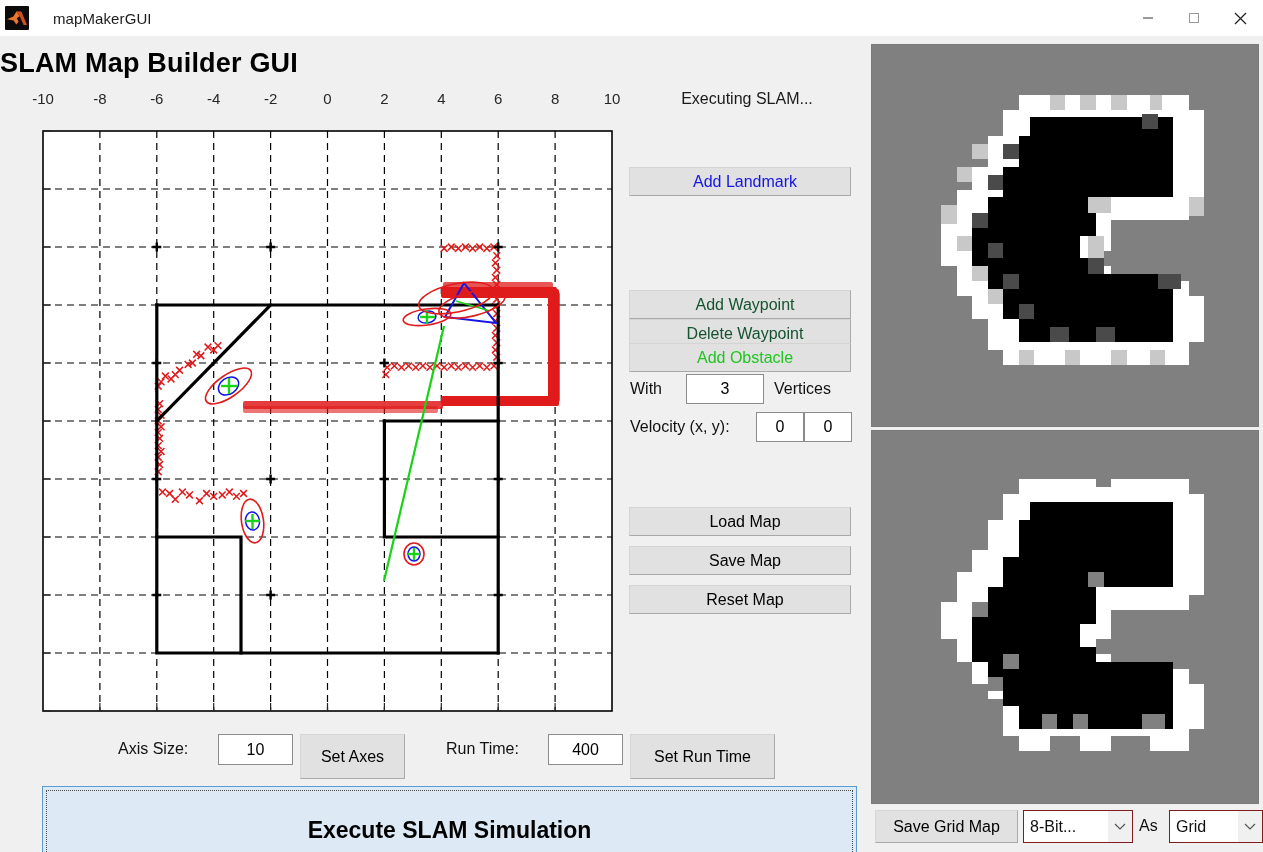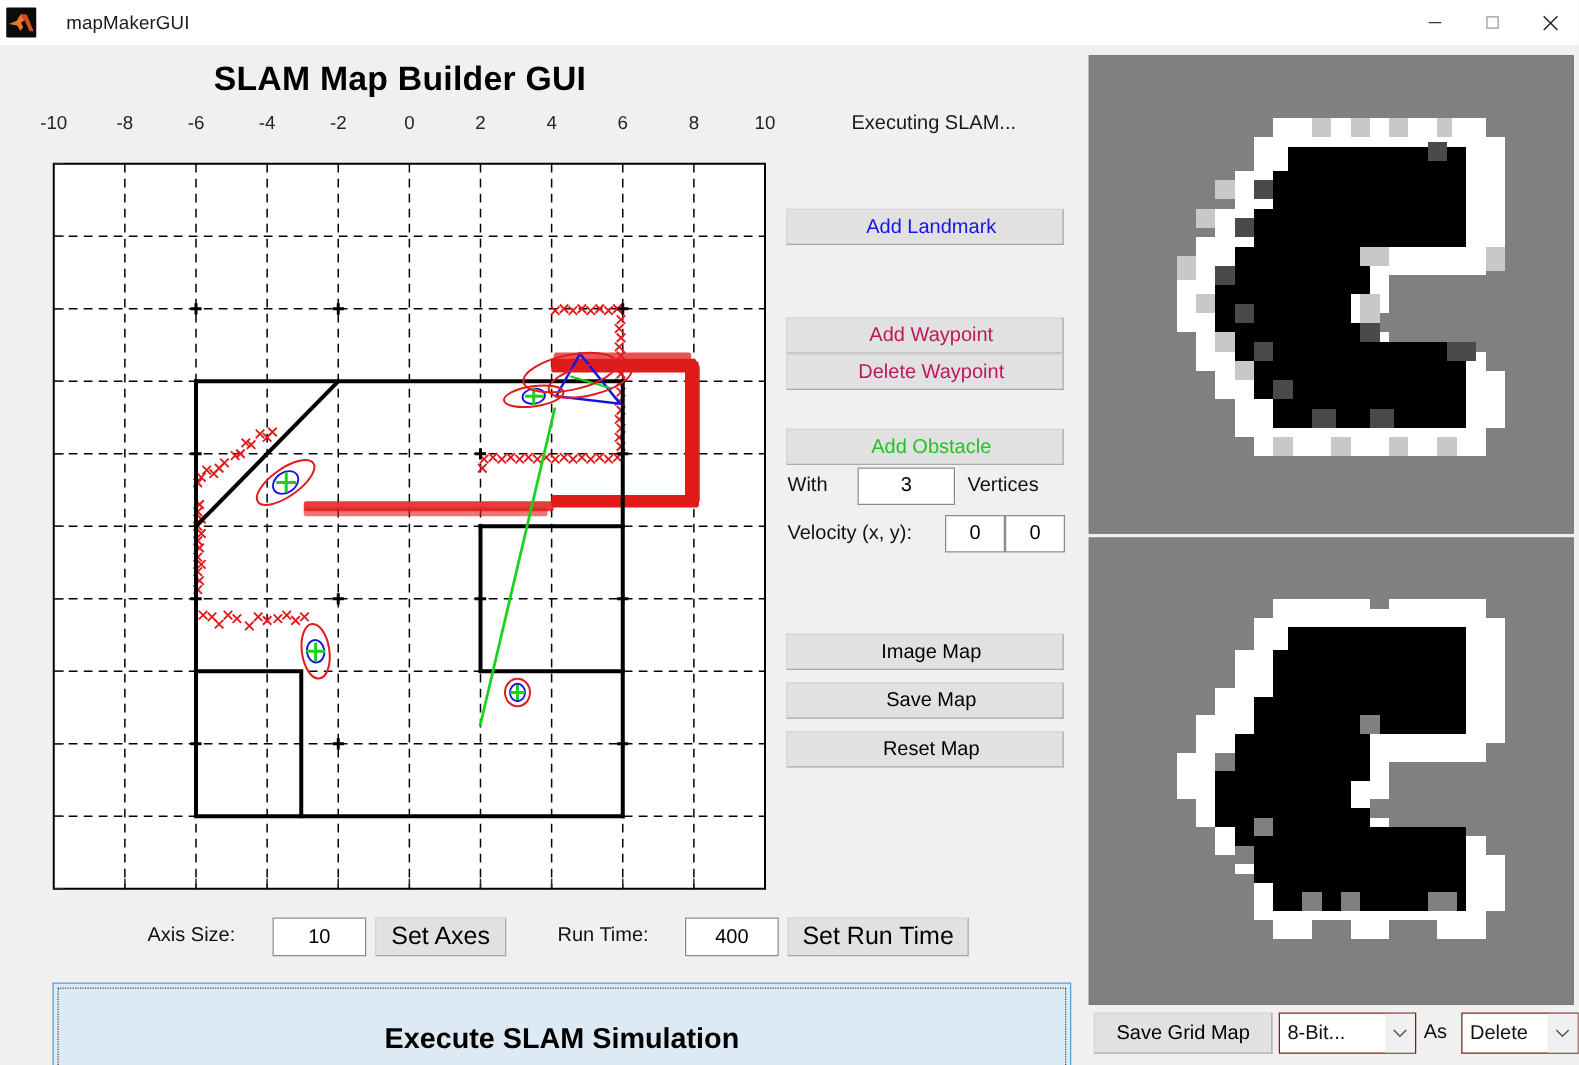--- a/index.html
+++ b/index.html
@@ -30,21 +30,21 @@
   
   .body{
     position:absolute;left:0;top:36px;width:1263px;height:816px;
     background:#f0f0f0;
   }
 
   
   .leftpanel{position:absolute;left:0;top:0;width:866px;height:816px;background:#f0f0f0;}
 
   .gui-title{
-    position:absolute;left:0;top:12px;width:640px;text-align:center;
+    position:absolute;left:0;top:12px;width:640px;text-align:left;
     font-size:27px;font-weight:bold;color:#000;letter-spacing:.2px;
   }
 
   
   .plotwrap{position:absolute;left:0px;top:50px;width:630px;height:640px;padding-left:46px;}
   .xtick{
     position:absolute;top:4px;text-align:center;width:40px;
     font-size:15px;color:#262626;transform:translateX(-50%);
   }
   .axesvg{position:absolute;left:0;top:0;}
@@ -56,41 +56,41 @@
     font-size:16px;color:#1a1a1a;
   }
   .mbtn{
     position:absolute;left:1px;width:222px;height:29px;
     background:#e1e1e1;border:1px solid #a9a9a9;
     border-top-color:#d4d4d4;border-left-color:#d4d4d4;
     font-size:16px;color:#000;display:flex;align-items:center;justify-content:center;
     box-sizing:border-box;cursor:default;padding-left:10px;
   }
   .mbtn.blue{color:#1414e6;}
-  .mbtn.red{color:#be185d;}
+  .mbtn.red{color:#14532d;margin-top:36px;}
   .mbtn.green{color:#1fc41f;}
 
   .rowlbl{position:absolute;font-size:16px;color:#111;}
   .tfield{
     position:absolute;background:#fff;border:1px solid #8c8c8c;
     font-size:16px;color:#000;display:flex;align-items:center;justify-content:center;
     box-sizing:border-box;
   }
 
   
   .bottomrow{position:absolute;left:0;top:696px;width:866px;height:40px;}
   .brlabel{position:absolute;font-size:16px;color:#111;top:8px;}
   .brfield{
     position:absolute;top:2px;height:31px;background:#fff;border:1px solid #8c8c8c;
     font-size:16px;display:flex;align-items:center;justify-content:center;box-sizing:border-box;
   }
   .brbtn{
-    position:absolute;top:2px;height:31px;background:#e1e1e1;border:1px solid #a9a9a9;
+    position:absolute;top:2px;height:45px;background:#e1e1e1;border:1px solid #a9a9a9;
     border-top-color:#d6d6d6;border-left-color:#d6d6d6;
-    font-size:20px;display:flex;align-items:center;justify-content:center;
+    font-size:16px;display:flex;align-items:center;justify-content:center;
     box-sizing:border-box;color:#000;
   }
 
   
   .execbtn{
     position:absolute;left:42px;top:750px;width:815px;height:88px;
     background:#ddeaf6;border:1px solid #5a9ccf;box-sizing:border-box;
     display:flex;align-items:center;justify-content:center;
     font-size:23px;font-weight:bold;color:#000;
   }
@@ -414,21 +414,21 @@
 
         <div class="rowlbl" style="left:2px;top:294px">With</div>
         <div class="tfield" style="left:58px;top:288px;width:78px;height:30px">3</div>
         <div class="rowlbl" style="left:146px;top:294px">Vertices</div>
 
         <div class="rowlbl" style="left:2px;top:332px">Velocity (x, y):</div>
         <div class="tfield" style="left:128px;top:326px;width:48px;height:30px">0</div>
         <div class="tfield" style="left:176px;top:326px;width:48px;height:30px">0</div>
 
 
-        <div class="mbtn" style="top:421px">Image Map</div>
+        <div class="mbtn" style="top:421px">Load Map</div>
         <div class="mbtn" style="top:460px">Save Map</div>
         <div class="mbtn" style="top:499px">Reset Map</div>
       </div>
 
       <div class="bottomrow">
         <div class="brlabel" style="left:118px">Axis Size:</div>
         <div class="brfield" style="left:218px;width:75px">10</div>
         <div class="brbtn" style="left:300px;width:105px">Set Axes</div>
 
         <div class="brlabel" style="left:446px">Run Time:</div>
@@ -510,21 +510,21 @@
         <div class="ddown" style="left:152px;width:110px">
           <span class="val">8-Bit...</span>
           <span class="arr">
             <svg width="12" height="8" viewBox="0 0 12 8">
                 <path d="M1 1 L6 6 L11 1" fill="none" stroke="#555" stroke-width="1.2"></path>
               </svg>
           </span>
         </div>
         <div class="aslbl" style="left:268px">As</div>
         <div class="ddown" style="left:298px;width:94px">
-          <span class="val">Delete</span>
+          <span class="val">Grid</span>
           <span class="arr">
             <svg width="12" height="8" viewBox="0 0 12 8">
                 <path d="M1 1 L6 6 L11 1" fill="none" stroke="#555" stroke-width="1.2"></path>
               </svg>
           </span>
         </div>
       </div>
     </div>
 
   </div>

